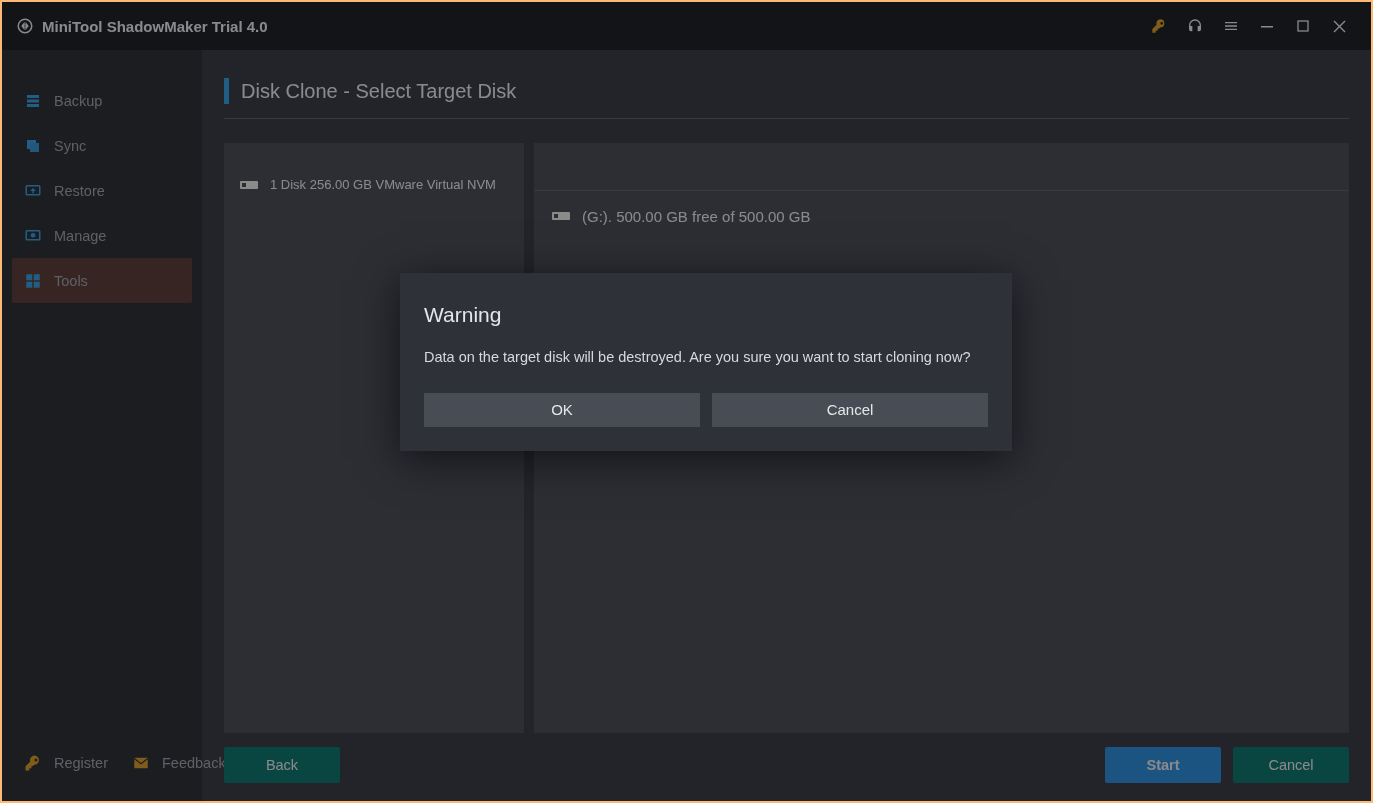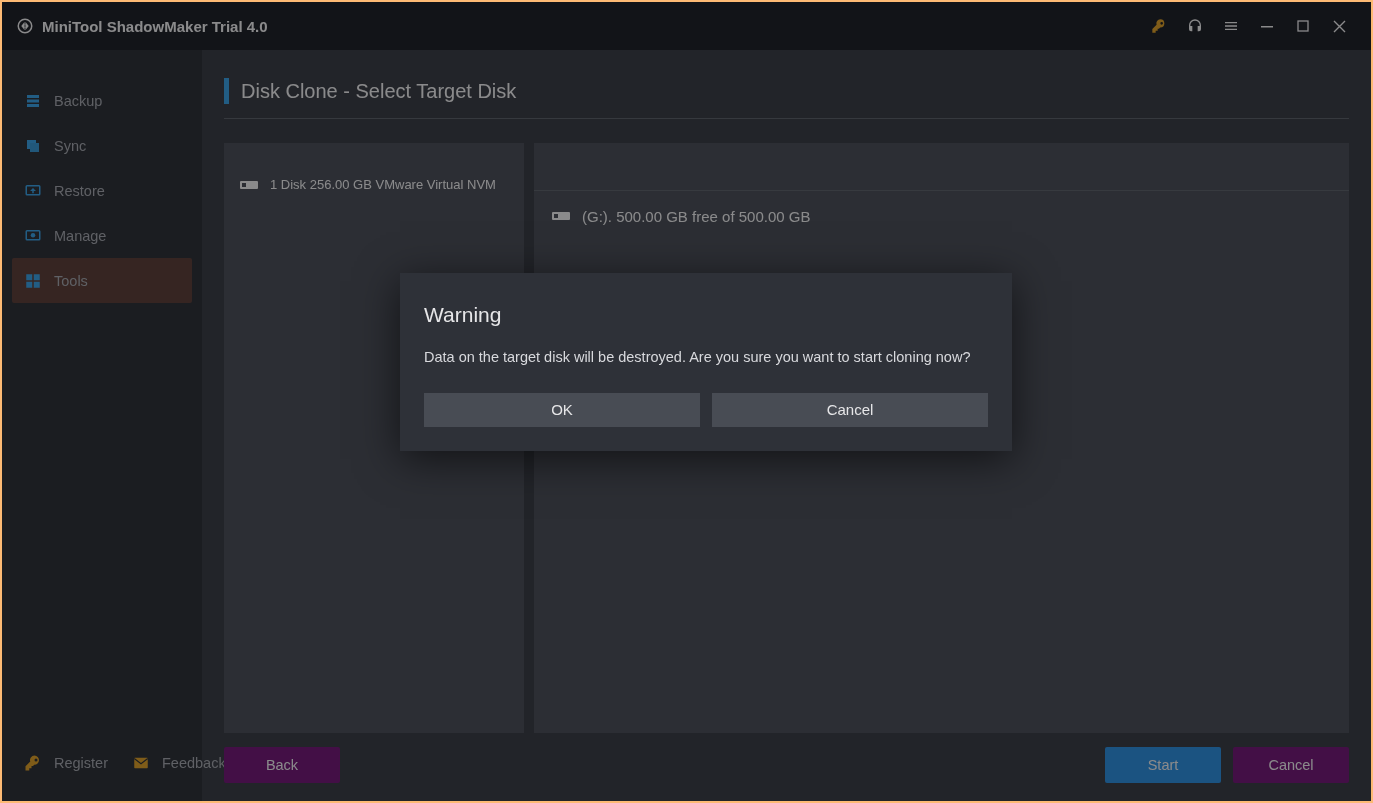--- a/index.html
+++ b/index.html
@@ -103,24 +103,24 @@
     padding:0 18px;height:50px;
     color:var(--text);font-size:15px;white-space:nowrap;overflow:hidden;
   }
   
   .footer{
     margin-top:14px;display:flex;align-items:center;gap:12px;
   }
   .btn{
     min-width:116px;height:36px;
     display:flex;align-items:center;justify-content:center;
-    background:#701a75;color:var(--text);font-size:14.5px;
+    background:#0f766e;color:var(--text);font-size:14.5px;
     cursor:pointer;border:none;border-radius:2px;
   }
-  .btn-primary{background:var(--accent-btn);}
+  .btn-primary{background:var(--accent-btn);font-weight:bold;}
   .footer .spacer{flex:1;}
   
   .overlay{
     position:absolute;inset:0;background:rgba(0,0,0,0.40);
     display:flex;align-items:center;justify-content:center;
     z-index:50;
     padding-left:39px;
   }
   .dialog{
     width:612px;background:var(--dialog);color:var(--text);

